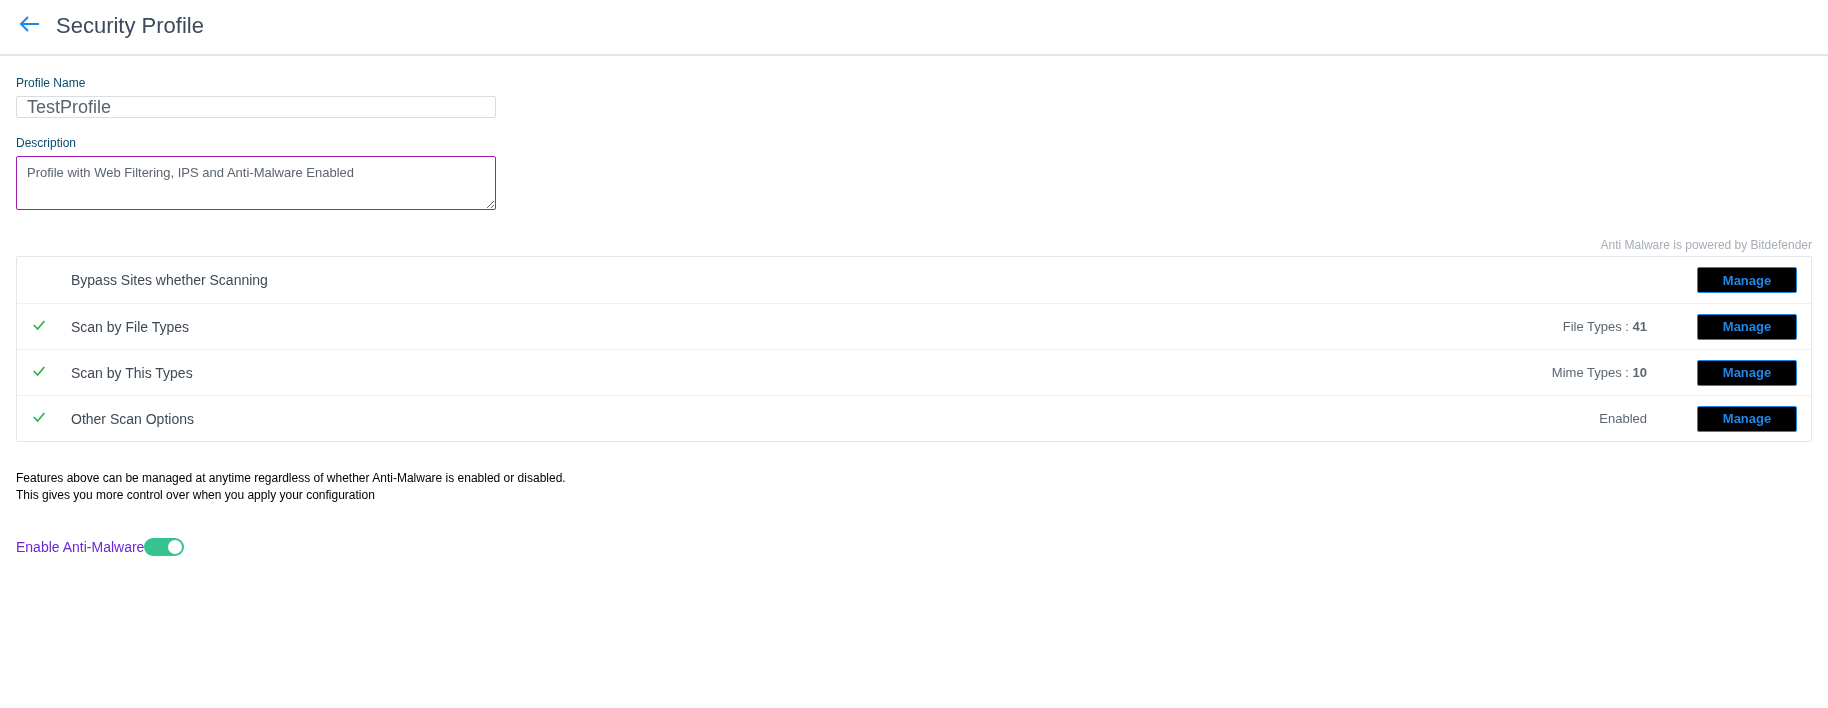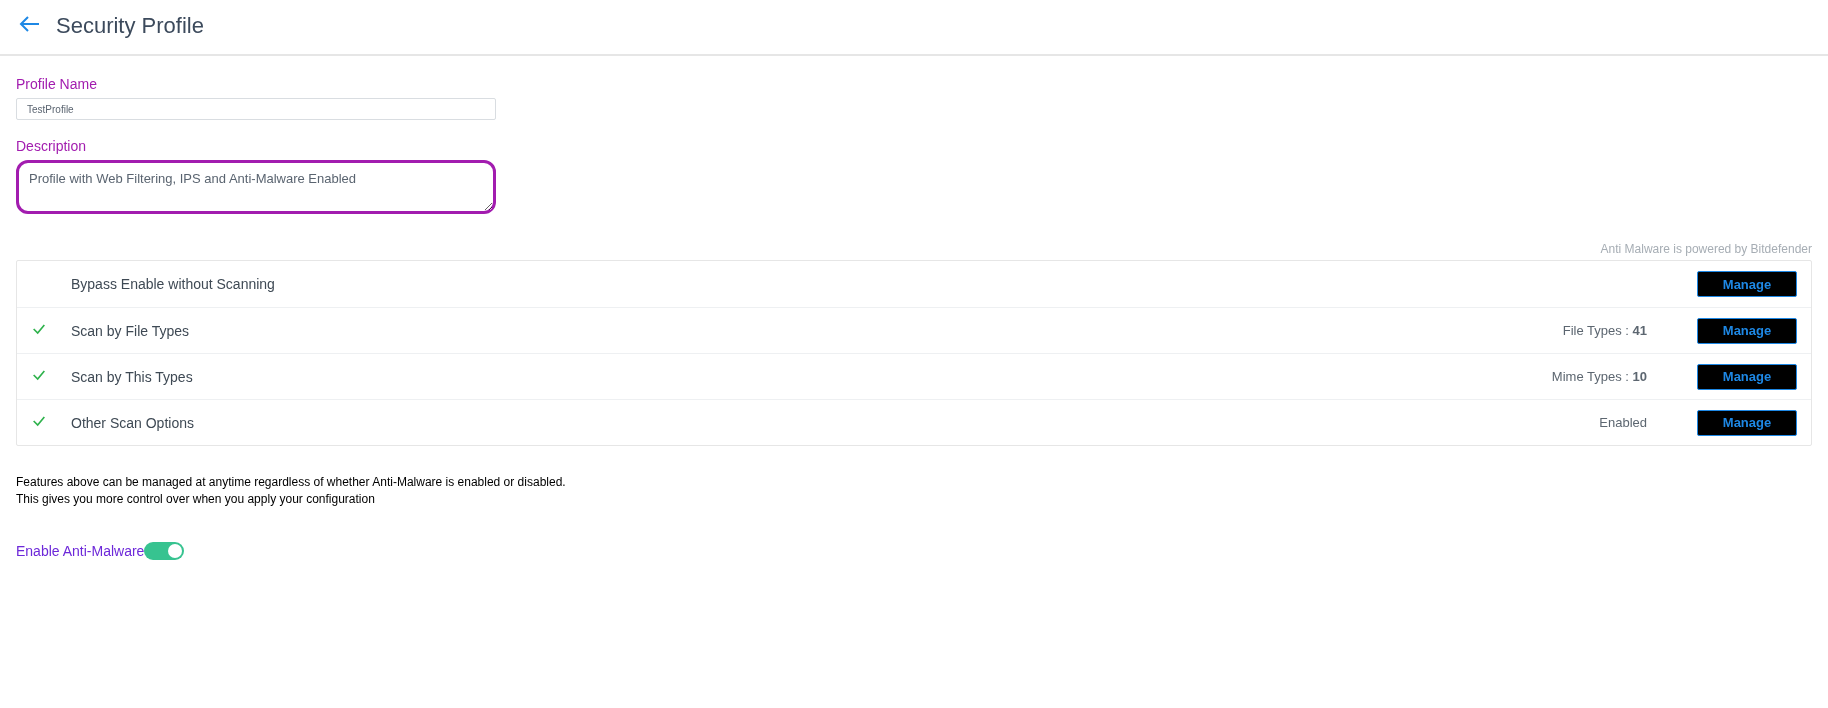--- a/index.html
+++ b/index.html
@@ -17,39 +17,39 @@
   .header .title {
     font-size: 22px;
     color: #3c4a5c;
     margin-left: 14px;
     font-weight: 400;
   }
 
   .content { padding: 20px 16px; }
 
   .field-label {
-    font-size: 14px;
-    color: #a21caf;
+    font-size: 12px;
+    color: #0c4a6e;
     margin-bottom: 6px;
   }
   .text-input {
     width: 480px;
     height: 22px;
     border: 1px solid #d9dde1;
     border-radius: 2px;
     padding: 4px 10px;
-    font-size: 10px;
+    font-size: 18px;
     color: #5a6470;
     background: #fff;
   }
   .text-area {
     width: 480px;
     height: 54px;
-    border: 3px solid #a21caf;
-    border-radius: 12px;
+    border: 1px solid #a21caf;
+    border-radius: 2px;
     padding: 8px 10px;
     font-size: 13px;
     color: #5a6470;
     resize: both;
     font-family: inherit;
   }
   .field-block { margin-bottom: 18px; }
 
   
   .tabs {
@@ -166,21 +166,21 @@
     <textarea class="text-area" style="">Profile with Web Filtering, IPS and Anti-Malware Enabled</textarea>
   </div>
 
 
   <div class="powered">Anti Malware is powered by Bitdefender</div>
 
   <div class="rows">
 
     <div class="row">
       <div class="check-cell"></div>
-      <div class="label-cell">Bypass Enable without Scanning</div>
+      <div class="label-cell">Bypass Sites whether Scanning</div>
       <div class="info-cell"></div>
       <div class="action-cell">
         <button class="manage-btn">Manage</button>
       </div>
     </div>
 
     <div class="row">
       <div class="check-cell">
         <span><svg viewBox="0 0 24 24">
               <path d="M4 12 L10 18 L20 6"></path>

